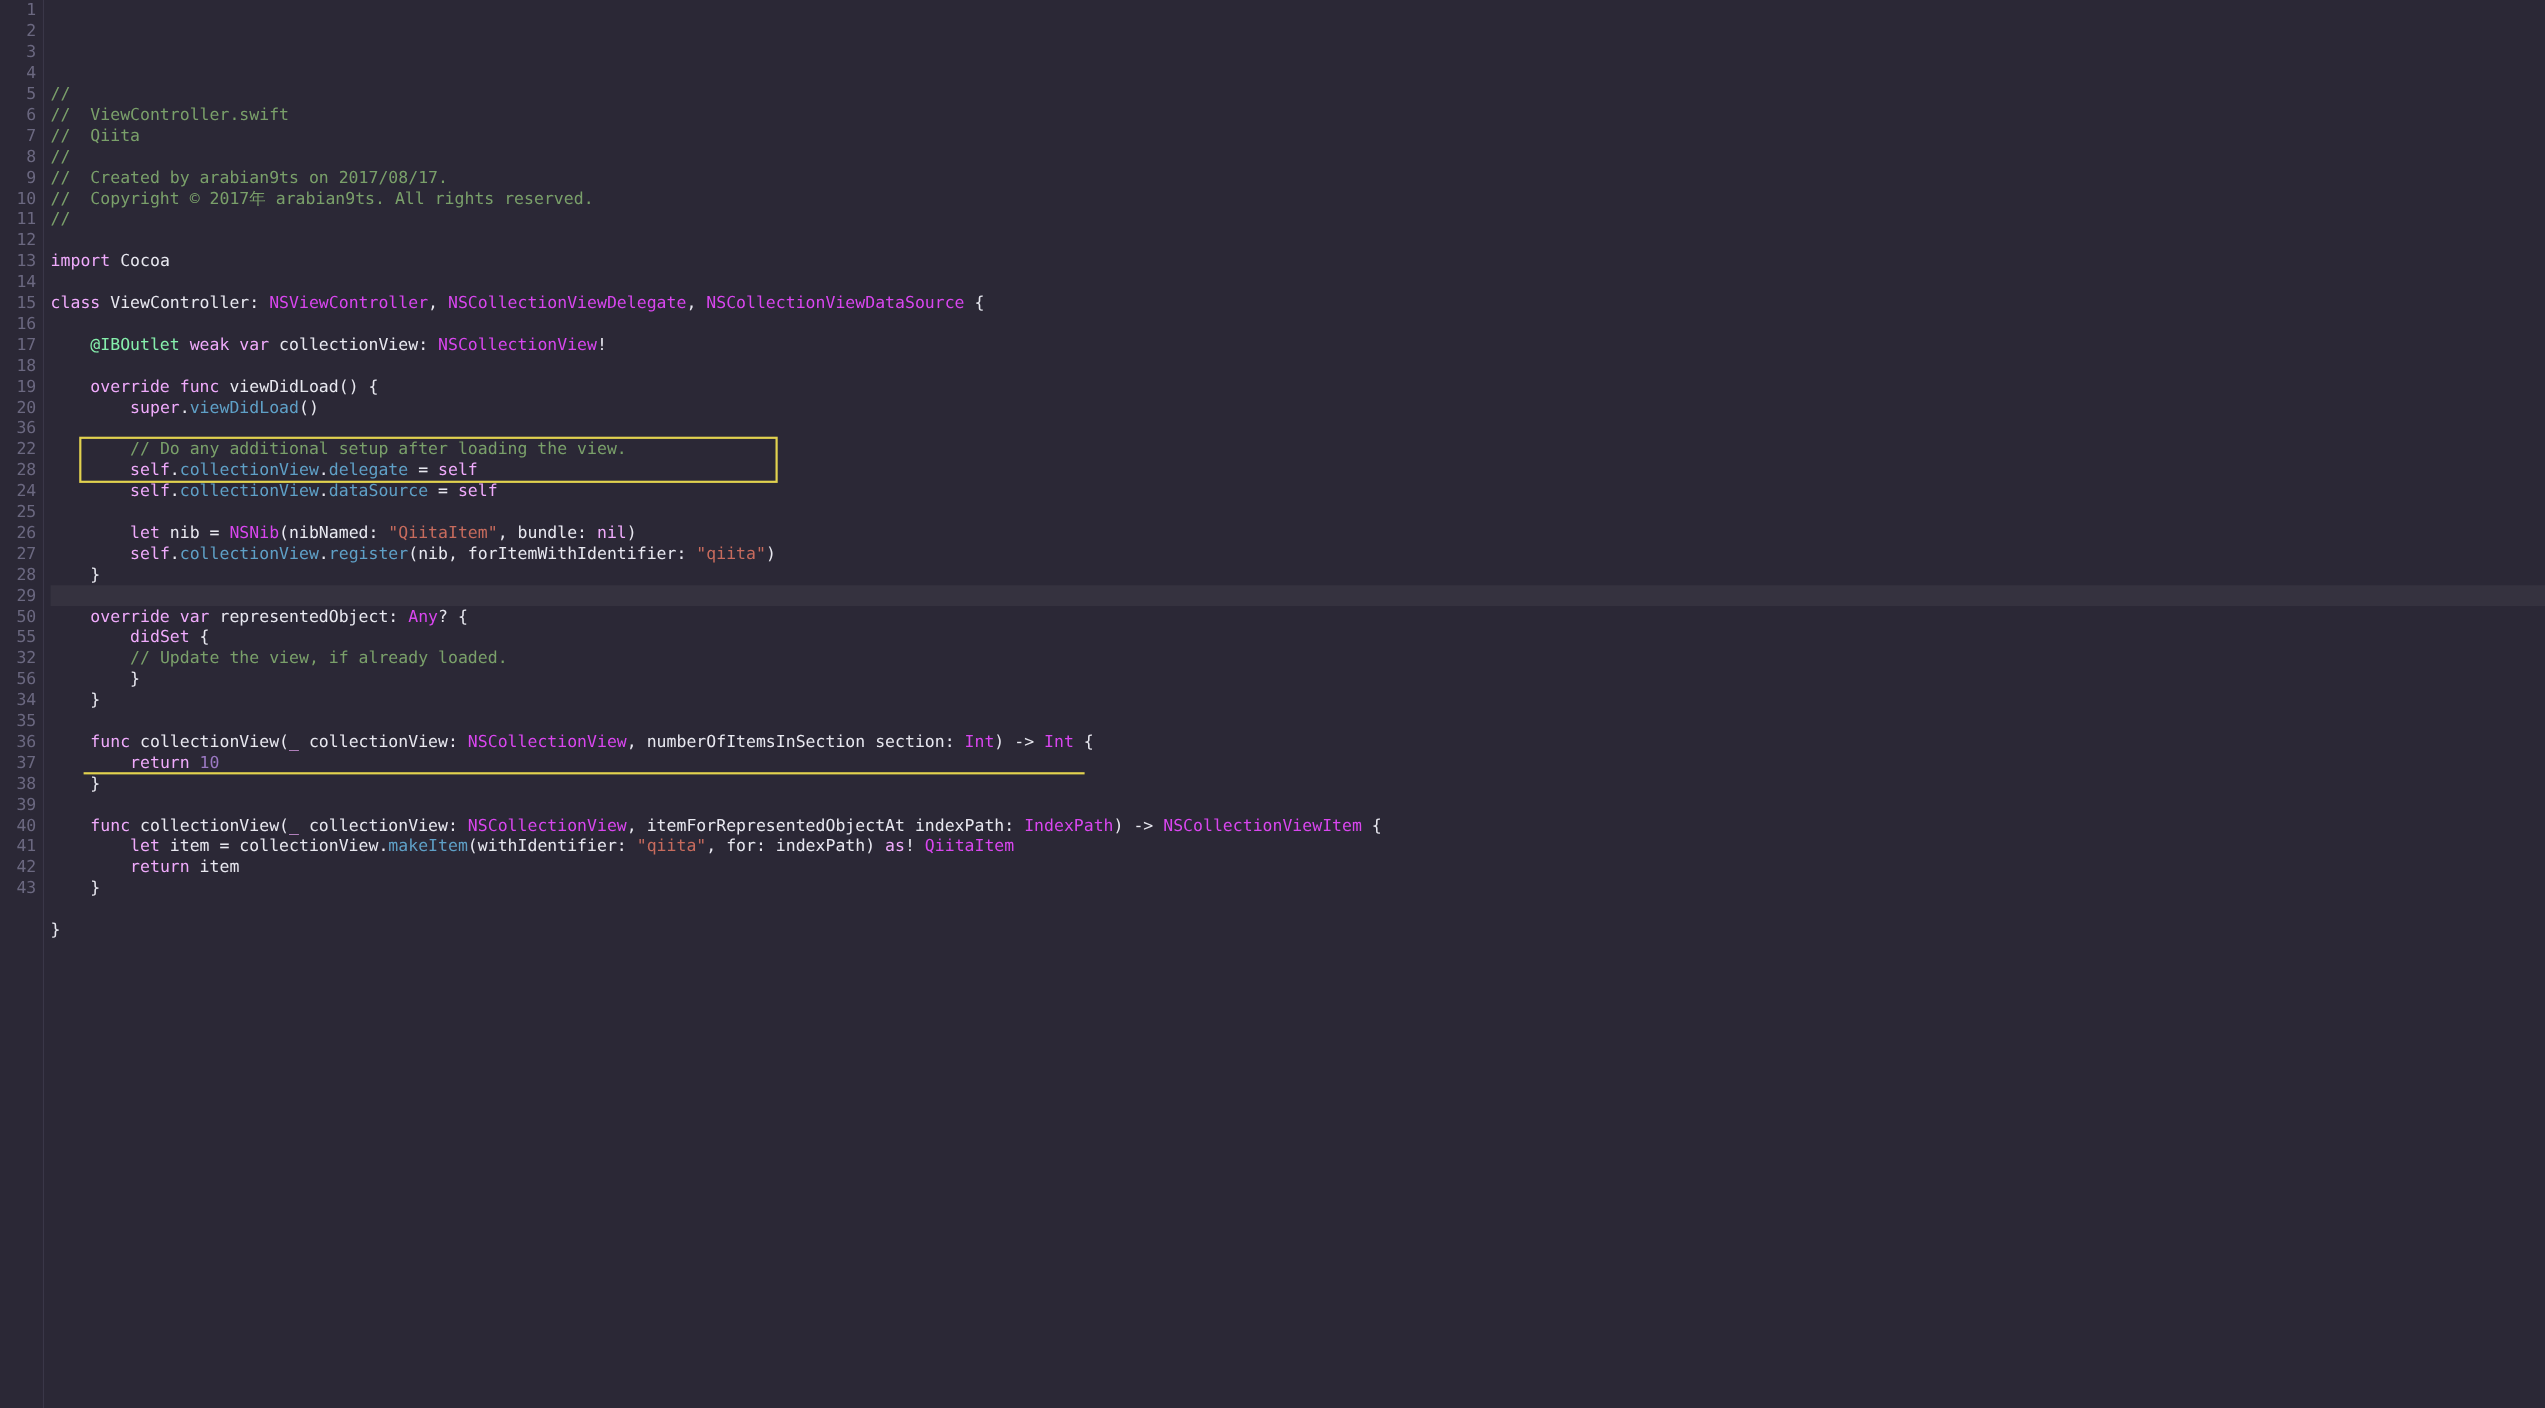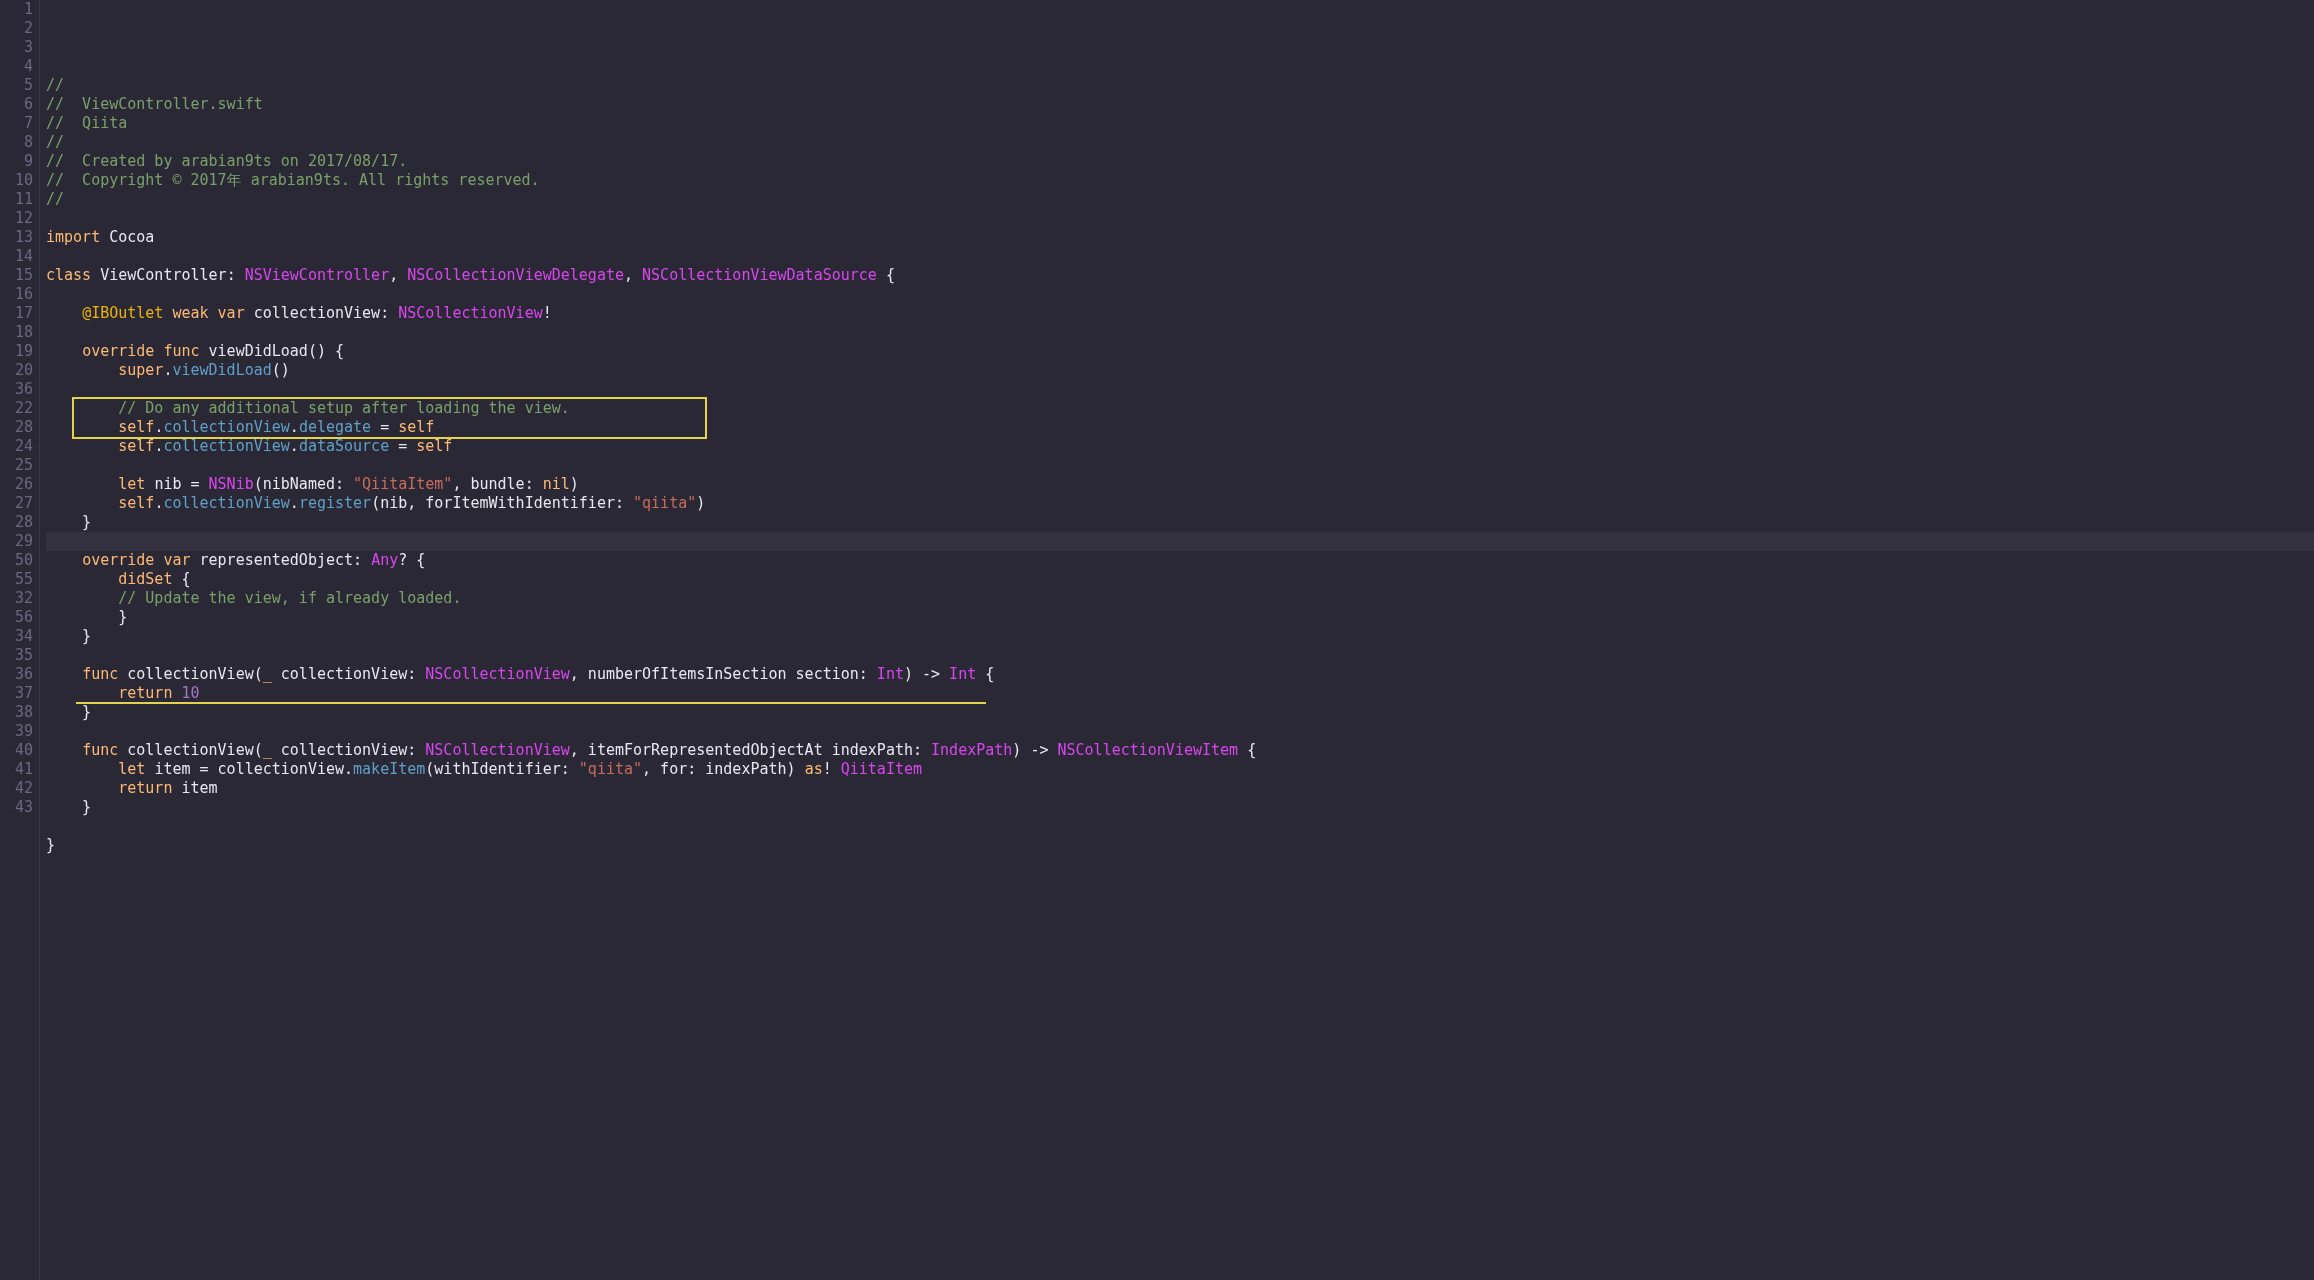--- a/index.html
+++ b/index.html
@@ -30,24 +30,24 @@
     position: absolute;
     left: -14px;
     top: 0;
     color: #6b6880;
     font-size: 12px;
   }
   .code { flex: 1; padding-left: 6px; white-space: pre; }
   .code .line { height: 19px; position: relative; }
   .code .line.current { background: #35323f; }
   .cmt { color: #7aa06a; }
-  .kwd { color: #fdba74; }
+  .kwd { color: #f0abfc; }
   .typ { color: #d946ef; }
   .fn  { color: #5fa0c7; }
-  .attr{ color: #eab308; }
+  .attr{ color: #86efac; }
   .str { color: #c76b5d; }
   .num { color: #9c79c4; }
   .id  { color: #e8e8f0; }
   .op  { color: #e8e8f0; }
   .box {
     border: 2px solid #e2d24f;
     position: absolute;
     pointer-events: none;
   }
   .uline {

